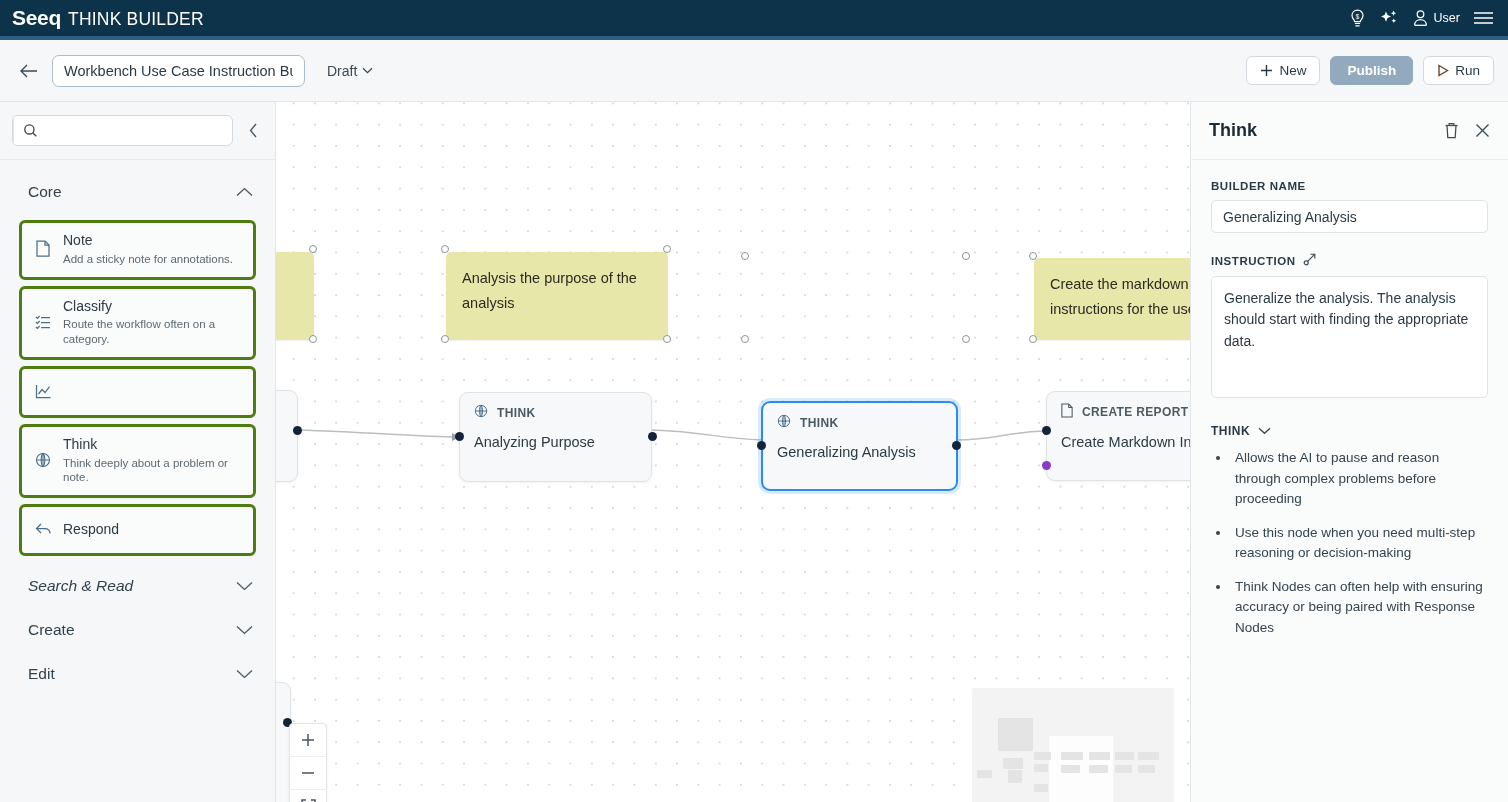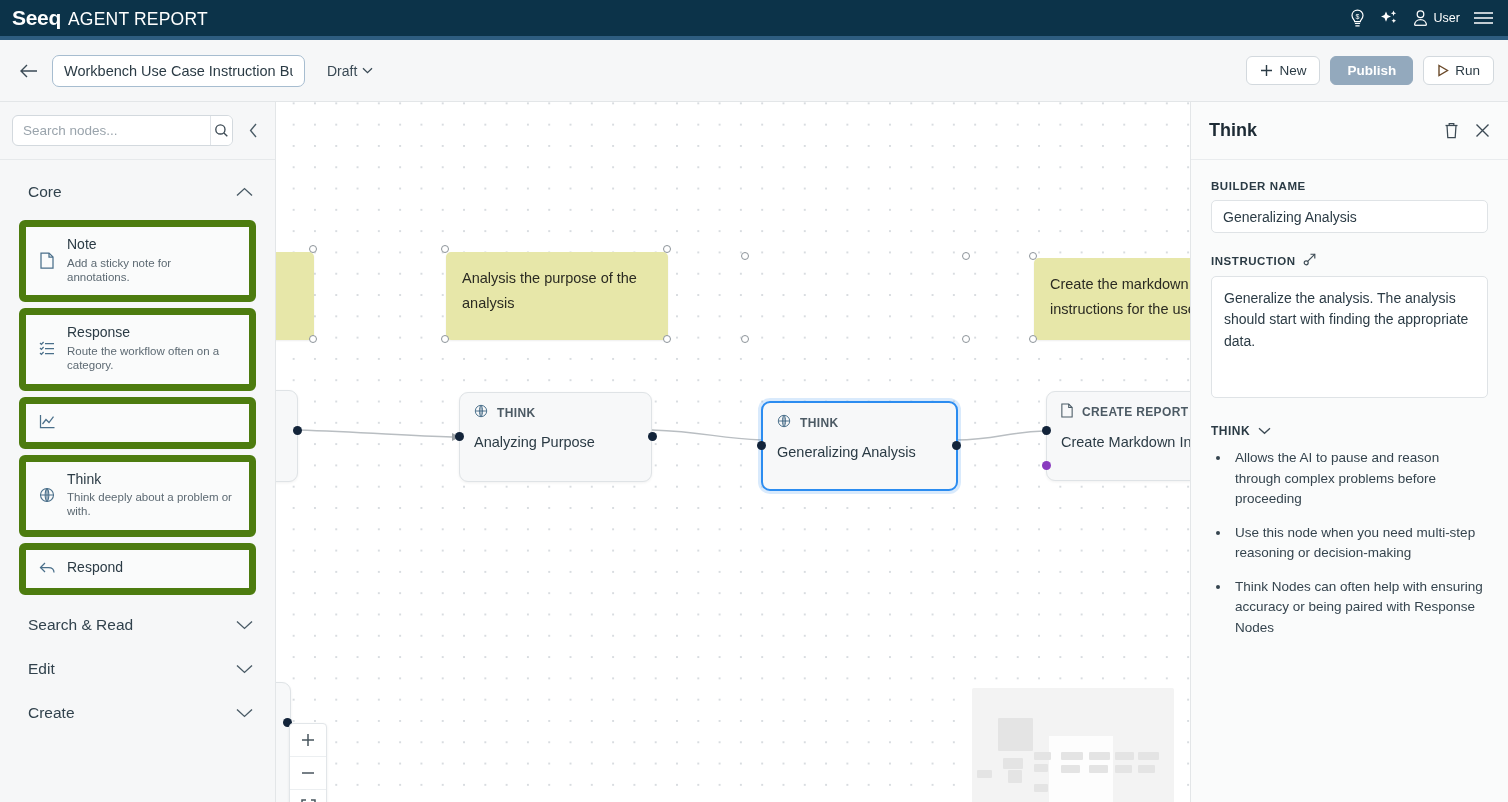--- a/index.html
+++ b/index.html
@@ -101,21 +101,21 @@
     width: 20px; height: 28px; display: flex; align-items: center;
     justify-content: center; cursor: pointer; color: #4a5b66;
   }
   .sb-scroll { flex: 1; overflow: hidden; padding: 10px 0 0 0; }
   .cat-head {
     display: flex; align-items: center; justify-content: space-between;
     padding: 13px 22px 13px 28px; cursor: pointer;
   }
   .cat-title { font-size: 15.5px; color: #31424d; }
   .node-card {
-    margin: 6px 19px; border: 7px solid #4d7c0f; border-radius: 6px;
+    margin: 6px 19px; border: 3px solid #4d7c0f; border-radius: 6px;
     background: #fafbfb; padding: 9px 12px 11px 12px;
     display: flex; gap: 11px; align-items: center; cursor: grab;
     min-height: 52px;
   }
   .nc-icon { flex: none; width: 18px; display:flex; align-items:center; justify-content:center; color: #4a6f8a; }
   .nc-title { font-size: 14px; color: #2b3b45; line-height: 1.25; }
   .nc-desc { font-size: 11.5px; color: #5d6a73; margin-top: 2px; line-height: 1.25; }
 
   
   .canvas {
@@ -209,29 +209,29 @@
   .tips-head {
     margin-top: 22px; display: flex; align-items: center; gap: 8px;
     font-size: 12px; font-weight: 700; letter-spacing: 0.5px;
     color: #2b3b45; cursor: pointer;
   }
   .tips-list { margin: 10px 0 0 20px; }
   .tips-list li {
     font-size: 13.5px; color: #35444e; line-height: 1.52;
     margin-bottom: 13px; padding-left: 4px;
   }
-  .sec-sep { margin-top: 8px; }
+  .sec-sep { margin-top: 8px; font-style: italic; }
 </style>
 </head>
 <body>
 
 <div class="app-header">
   <div class="brand">
     <span class="brand-seeq">Seeq</span>
-    <span class="brand-rest">AGENT REPORT</span>
+    <span class="brand-rest">THINK BUILDER</span>
   </div>
   <div class="header-right">
     <span class="hicon">
       <svg width="17" height="19" viewBox="0 0 17 19" fill="none" stroke="#ffffff" stroke-width="1.2">
         <path d="M8.5 1.2C5.3 1.2 3 3.6 3 6.6c0 2 1 3.2 1.9 4.3.5.6.8 1.1.8 1.8h5.6c0-.7.3-1.2.8-1.8.9-1.1 1.9-2.3 1.9-4.3 0-3-2.3-5.4-5.5-5.4z"></path>
         <path d="M5.9 14.5h5.2M6.4 16.8h4.2"></path>
         <text x="8.5" y="9.5" font-size="7" fill="#ffffff" stroke="none" text-anchor="middle" font-family="Liberation Sans">$</text>
       </svg>
     </span>
     <span class="hicon">
@@ -290,21 +290,20 @@
       <span>Run</span>
     </button>
   </div>
 </div>
 
 <div class="main">
 
   <div class="sidebar">
     <div class="search-row">
       <div class="search-wrap">
-        <input placeholder="Search nodes..." style="">
         <div class="search-btn">
           <svg width="15" height="15" viewBox="0 0 15 15" fill="none" stroke="#3c4a54" stroke-width="1.35">
             <circle cx="6.4" cy="6.4" r="4.6"></circle>
               <path d="M9.9 9.9l3.4 3.4"></path>
           </svg>
         </div>
       </div>
       <div class="collapse-btn">
         <svg width="9" height="15" viewBox="0 0 9 15" fill="none" stroke="#4a5b66" stroke-width="1.4">
           <path d="M7 1L1.6 7.5 7 14"></path>
@@ -337,21 +336,21 @@
       <div class="node-card">
         <span class="nc-icon">
           <svg width="16" height="15" viewBox="0 0 16 15" fill="none" stroke="#4a6f8a" stroke-width="1.25">
             <path d="M6 2.5h9M6 7.5h9M6 12.5h9"></path>
             <path d="M1 2l1.4 1.4L4.6 1"></path>
               <path d="M1 7l1.4 1.4L4.6 6"></path>
               <path d="M1 12l1.4 1.4L4.6 11"></path>
           </svg>
         </span>
         <div>
-          <div class="nc-title">Response</div>
+          <div class="nc-title">Classify</div>
           <div class="nc-desc">Route the workflow often on a category.</div>
         </div>
       </div>
 
       <div class="node-card">
         <span class="nc-icon">
           <svg width="17" height="15" viewBox="0 0 17 15" fill="none" stroke="#4a6f8a" stroke-width="1.25">
             <path d="M1.5 1v12.5h14"></path>
               <path d="M3.5 10l3.5-4.5 3 3 4.5-6"></path>
           </svg>
@@ -361,21 +360,21 @@
       <div class="node-card">
         <span class="nc-icon">
           <svg width="16" height="16" viewBox="0 0 16 16" fill="none" stroke="#4a6f8a" stroke-width="1.1">
             <circle cx="8" cy="8" r="6.5"></circle>
               <path d="M8 1.5v13M1.5 8h13"></path>
             <path d="M8 1.5c-2.4 2-2.4 11 0 13M8 1.5c2.4 2 2.4 11 0 13"></path>
           </svg>
         </span>
         <div>
           <div class="nc-title">Think</div>
-          <div class="nc-desc">Think deeply about a problem or with.</div>
+          <div class="nc-desc">Think deeply about a problem or note.</div>
         </div>
       </div>
 
       <div class="node-card">
         <span class="nc-icon">
           <svg width="17" height="14" viewBox="0 0 17 14" fill="none" stroke="#4a6f8a" stroke-width="1.25">
             <path d="M6 2L1.5 6.5 6 11"></path>
               <path d="M1.5 6.5h8c3.3 0 5.5 2 5.5 5"></path>
           </svg>
         </span>
@@ -385,28 +384,28 @@
       </div>
 
       <div class="cat-head sec-sep">
         <span class="cat-title">Search &amp; Read</span>
         <svg width="17" height="10" viewBox="0 0 17 10" fill="none" stroke="#4a5b66" stroke-width="1.4">
           <path d="M1 1.5L8.5 8.4 16 1.5"></path>
         </svg>
       </div>
 
       <div class="cat-head">
-        <span class="cat-title">Edit</span>
+        <span class="cat-title">Create</span>
         <svg width="17" height="10" viewBox="0 0 17 10" fill="none" stroke="#4a5b66" stroke-width="1.4">
           <path d="M1 1.5L8.5 8.4 16 1.5"></path>
         </svg>
       </div>
 
       <div class="cat-head">
-        <span class="cat-title">Create</span>
+        <span class="cat-title">Edit</span>
         <svg width="17" height="10" viewBox="0 0 17 10" fill="none" stroke="#4a5b66" stroke-width="1.4">
           <path d="M1 1.5L8.5 8.4 16 1.5"></path>
         </svg>
       </div>
 
     </div>
   </div>
 
   <div class="canvas">
 

